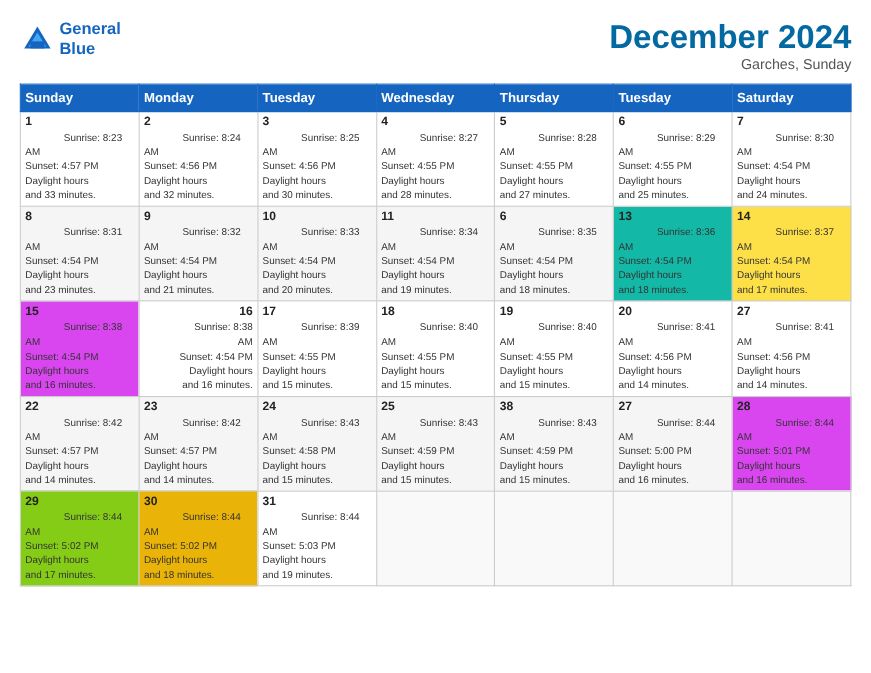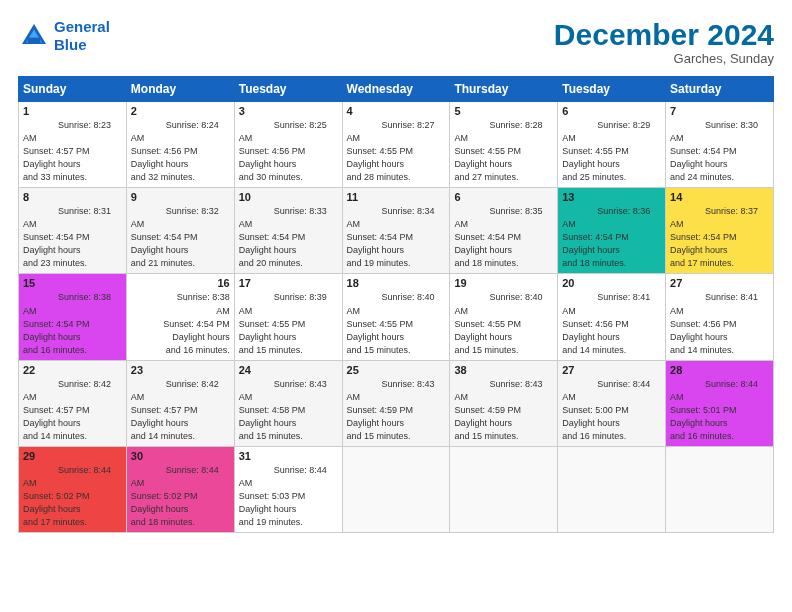--- a/index.html
+++ b/index.html
@@ -246,25 +246,25 @@
           <td style="background: rgb(245, 245, 245);">
         <span class="day-num">27</span>
         <span class="cell-text">Sunrise: 8:44 AM<br>Sunset: 5:00 PM<br>Daylight hours<br>and 16 minutes.</span>
       </td>
           <td style="background: #d946ef;">
         <span class="day-num">28</span>
         <span class="cell-text">Sunrise: 8:44 AM<br>Sunset: 5:01 PM<br>Daylight hours<br>and 16 minutes.</span>
       </td>
         </tr>
         <tr>
-          <td style="background: #ef4444;">
+          <td style="background: #84cc16;">
         <span class="day-num">29</span>
         <span class="cell-text">Sunrise: 8:44 AM<br>Sunset: 5:02 PM<br>Daylight hours<br>and 17 minutes.</span>
       </td>
-          <td style="background: #ec4899;">
+          <td style="background: #eab308;">
         <span class="day-num">30</span>
         <span class="cell-text">Sunrise: 8:44 AM<br>Sunset: 5:02 PM<br>Daylight hours<br>and 18 minutes.</span>
       </td>
           <td style="background: rgb(255, 255, 255);">
         <span class="day-num">31</span>
         <span class="cell-text">Sunrise: 8:44 AM<br>Sunset: 5:03 PM<br>Daylight hours<br>and 19 minutes.</span>
       </td>
           <td class="empty" style="background: rgb(249, 249, 249);"></td>
           <td class="empty" style="background: rgb(249, 249, 249);"></td>
           <td class="empty" style="background: rgb(249, 249, 249);"></td>

